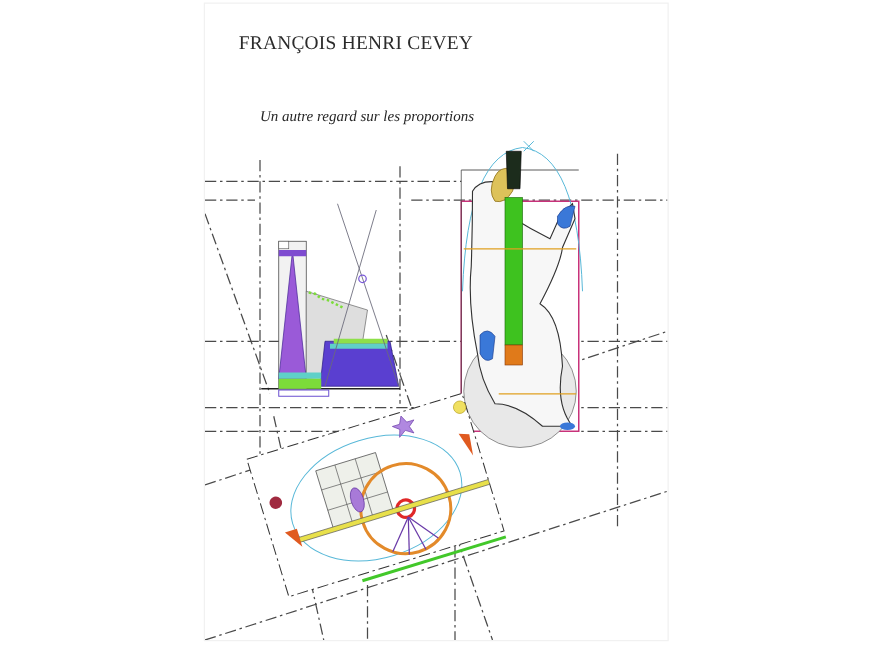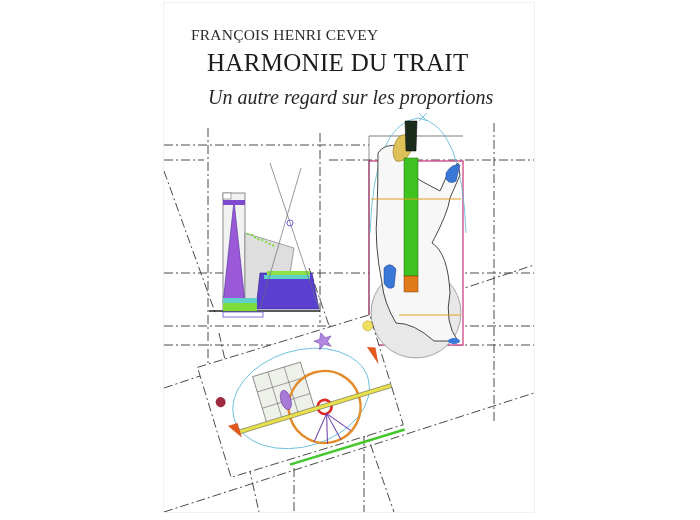--- a/index.html
+++ b/index.html
@@ -10,31 +10,30 @@
     }
     .author {
       position: absolute; left: 27px; top: 23px; font-size: 15.5px; letter-spacing: 0.2px;
       color: #2b2b2b; font-family: "Liberation Serif", serif; white-space: nowrap;
     }
     .title {
       position: absolute; left: 43px; top: 46px; font-size: 25px; letter-spacing: 0.3px;
       color: #1c1c1c; font-family: "Liberation Serif", serif; white-space: nowrap;
     }
     .subtitle {
-      position: absolute; left: 44px; top: 83px; font-size: 20px; font-style: italic;
+      position: absolute; left: 44px; top: 83px; font-size: 12px; font-style: italic;
       color: #262626; font-family: "Liberation Serif", serif; white-space: nowrap;
     }
     svg.art { position: absolute; left: 0; top: 0; }
   </style>
 </head>
 <body>
 
 <div class="cover">
   <div class="author">FRANÇOIS HENRI CEVEY</div>
-  <div class="title">HARMONIE DU TRAIT</div>
   <div class="subtitle">Un autre regard sur les proportions</div>
 
   <svg class="art" width="370" height="509" viewBox="0 0 370 509">
 
     <g stroke="#4a4a4a" stroke-width="1" fill="none" stroke-dasharray="9,3,2,3">
       <line x1="0" y1="142" x2="205" y2="142"></line>
       <line x1="0" y1="157" x2="40" y2="157"></line>
       <line x1="165" y1="157" x2="370" y2="157"></line>
       <line x1="0" y1="270" x2="370" y2="270"></line>
       <line x1="0" y1="323" x2="370" y2="323"></line>

